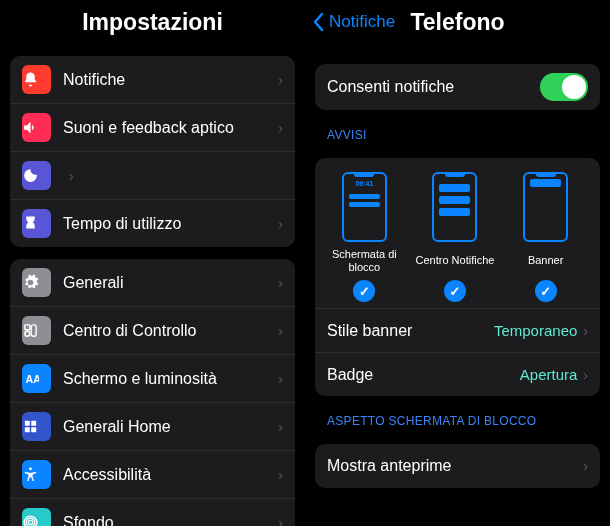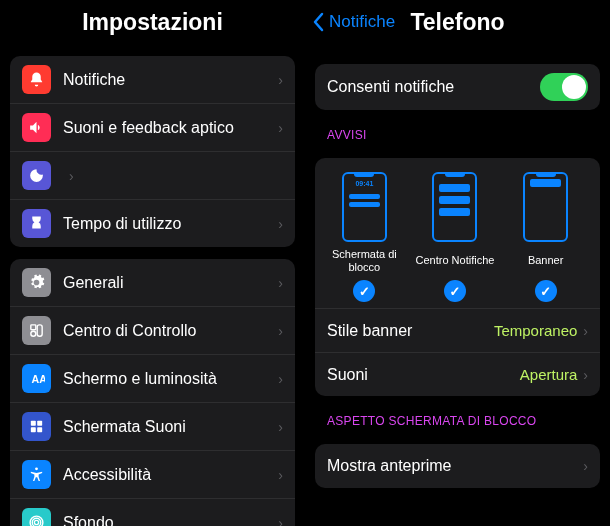--- a/index.html
+++ b/index.html
@@ -7,25 +7,25 @@
 .pane { height: 526px; overflow: hidden; }
 .left-pane { width: 305px; background: #000; }
 .right-pane { width: 305px; background: #000; }
 .header { height: 44px; display: flex; align-items: center; justify-content: center; position: relative; }
 .header-title { color: #fff; font-size: 23px; font-weight: 600; }
 .back { position: absolute; left: 8px; display: flex; align-items: center; color: #0a84ff; font-size: 17px; }
 .back-chevron { margin-right: 4px; }
 .group { margin: 12px 10px 0 10px; background: #1c1c1e; border-radius: 10px; overflow: hidden; }
 .row { display: flex; align-items: center; padding: 9px 12px; min-height: 44px; border-top: 0.5px solid #2e2e30; }
 .group .row:first-child { border-top: none; }
-.icon-wrap { width: 29px; height: 29px; border-radius: 6px; display: flex; align-items: center; justify-content: center; margin-right: 12px; flex-shrink: 0; }
+.icon-wrap { width: 29px; height: 29px; border-radius: 6px; display: flex; align-items: center; margin-right: 12px; flex-shrink: 0; }
 .row-label { color: #fff; font-size: 16px; flex: 1; }
 .chevron { color: #5a5a5e; font-size: 14px; margin-left: 6px; }
-.row-value { color: #bef264; font-size: 15px; }
-.section-header { color: #d946ef; font-size: 12px; font-weight: 400; text-transform: uppercase; letter-spacing: 0.3px; padding: 18px 22px 4px 22px; }
+.row-value { color: #5eead4; font-size: 15px; }
+.section-header { color: #3b82f6; font-size: 12px; font-weight: 400; text-transform: uppercase; letter-spacing: 0.3px; padding: 18px 22px 4px 22px; }
 .toggle { width: 48px; height: 28px; border-radius: 14px; position: relative; flex-shrink: 0; }
 .toggle.on { background: #30d158; }
 .toggle-knob { position: absolute; top: 2px; width: 24px; height: 24px; background: #fff; border-radius: 12px; }
 .toggle.on .toggle-knob { right: 2px; }
 .alerts-row { display: flex; justify-content: space-around; padding: 14px 9px 6px 4px; }
 .alert-box { display: flex; flex-direction: column; align-items: center; width: 80px; }
 .phone-mock { width: 45px; height: 70px; border: 2.5px solid #0a84ff; border-radius: 6px; position: relative; margin-bottom: 6px; overflow: hidden; }
 .mock-notch { position: absolute; top: 0; left: 50%; transform: translateX(-50%); width: 20px; height: 3px; background: #0a84ff; border-radius: 0 0 3px 3px; }
 .mock-time { position: absolute; top: 6px; left: 0; right: 0; text-align: center; color: #0a84ff; font-size: 7px; font-weight: 600; }
 .mock-bar { position: absolute; left: 5px; right: 5px; height: 5px; background: #0a84ff; border-radius: 2px; }
@@ -112,21 +112,21 @@
     </div>
     <div class="row">
       <div class="icon-wrap" style="background:#3355cc">
         <svg width="17" height="17" viewBox="0 0 24 24" fill="#fff">
             <rect x="4" y="4" width="7" height="7" rx="1"></rect>
             <rect x="13" y="4" width="7" height="7" rx="1"></rect>
             <rect x="4" y="13" width="7" height="7" rx="1"></rect>
             <rect x="13" y="13" width="7" height="7" rx="1"></rect>
           </svg>
       </div>
-      <div class="row-label">Schermata Suoni</div>
+      <div class="row-label">Generali Home</div>
       <div class="chevron">›</div>
     </div>
     <div class="row">
       <div class="icon-wrap" style="background:#0a84ff">
         <svg width="17" height="17" viewBox="0 0 24 24" fill="#fff">
             <circle cx="12" cy="4" r="2"></circle>
             <path d="M4 8l8 2 8-2v2l-5 2v3l2 6h-2l-2-5h-2l-2 5H7l2-6v-3L4 10V8z"></path>
           </svg>
       </div>
       <div class="row-label">Accessibilità</div>
@@ -200,21 +200,21 @@
         <div class="check-circle">✓</div>
       </div>
     </div>
 
     <div class="row">
       <div class="row-label">Stile banner</div>
       <div class="row-value">Temporaneo</div>
       <div class="chevron">›</div>
     </div>
     <div class="row">
-      <div class="row-label">Suoni</div>
+      <div class="row-label">Badge</div>
       <div class="row-value">Apertura</div>
       <div class="chevron">›</div>
     </div>
   </div>
 
   <div class="section-header">ASPETTO SCHERMATA DI BLOCCO</div>
 
   <div class="group">
     <div class="row">
       <div class="row-label">Mostra anteprime</div>

